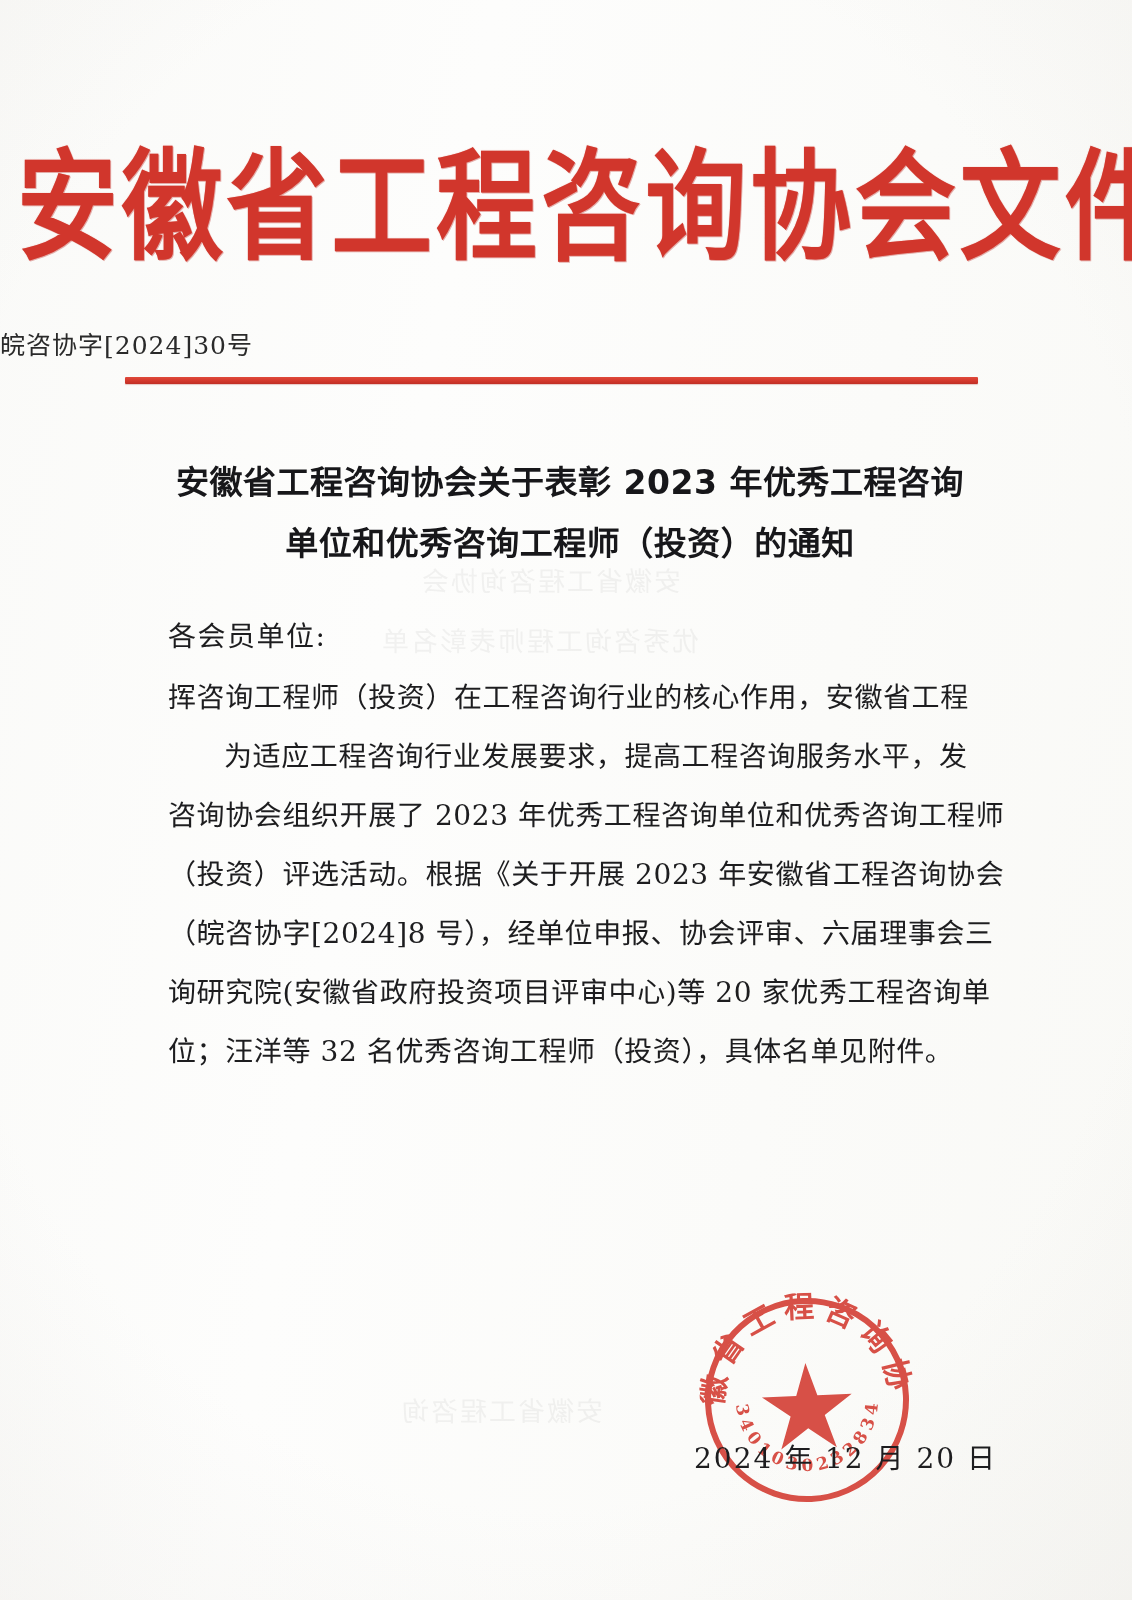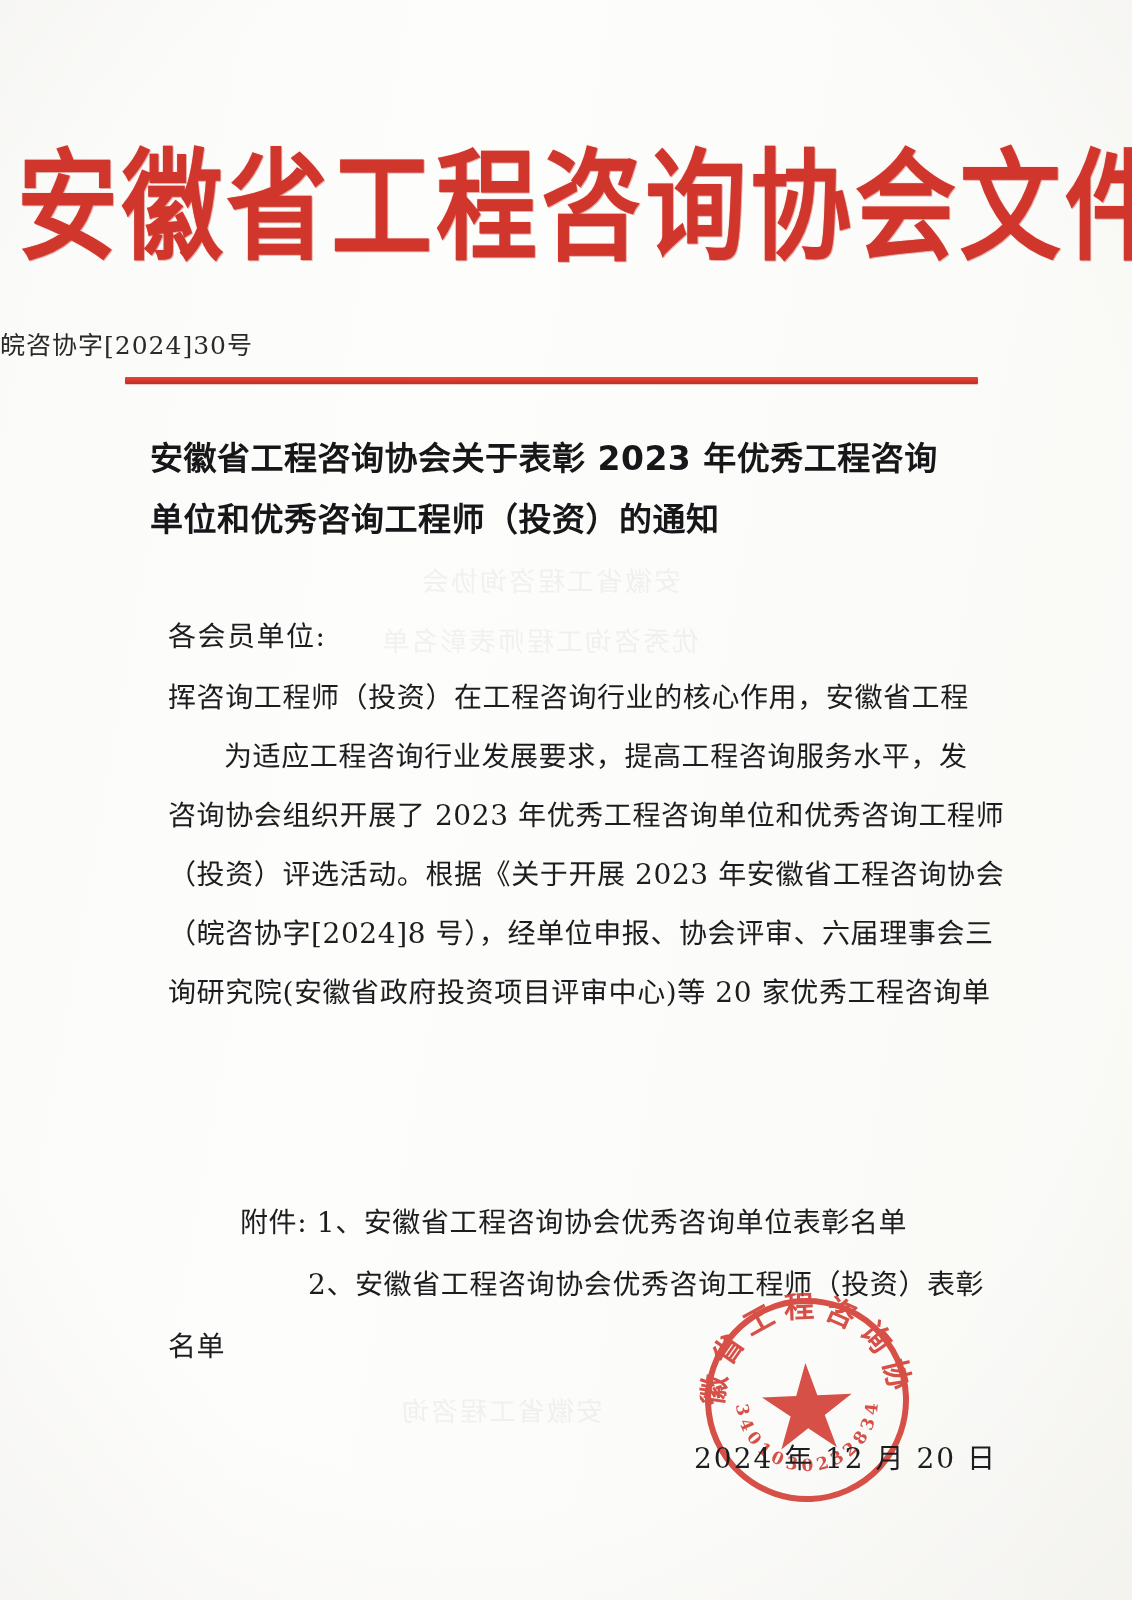--- a/index.html
+++ b/index.html
@@ -73,21 +73,22 @@
     background: linear-gradient(180deg, #e04a3b 0%, #d3382c 55%, #c02f25 100%);
     border-radius: 1px;
     box-shadow: 0 1px 1px rgba(170,40,32,0.25);
   }
 
   
   .doc-title {
     position: absolute;
     left: 150px;
     width: 840px;
-    top: 428px;
+    top: 452px;
+    text-align: center;
     font-size: 33px;
     font-weight: 700;
     line-height: 1.85;
     letter-spacing: 0.5px;
     color: #17171a;
     font-family: "DejaVu Sans", "Liberation Sans", sans-serif;
   }
   .doc-title .tline {
     display: block;
     white-space: nowrap;
@@ -200,27 +201,23 @@
 
   <div class="salutation">各会员单位:</div>
 
   <div class="body-block">
     <div class="body-line">挥咨询工程师（投资）在工程咨询行业的核心作用，安徽省工程</div>
     <div class="body-line indent">为适应工程咨询行业发展要求，提高工程咨询服务水平，发</div>
     <div class="body-line">咨询协会组织开展了 2023 年优秀工程咨询单位和优秀咨询工程师</div>
     <div class="body-line">（投资）评选活动。根据《关于开展 2023 年安徽省工程咨询协会</div>
     <div class="body-line">（皖咨协字[2024]8 号），经单位申报、协会评审、六届理事会三</div>
     <div class="body-line">询研究院(安徽省政府投资项目评审中心)等 20 家优秀工程咨询单</div>
+    <div class="body-line">位；汪洋等 32 名优秀咨询工程师（投资），具体名单见附件。</div>
   </div>
 
-  <div class="attach-block">
-    <div class="attach-line lvl1">附件: 1、安徽省工程咨询协会优秀咨询单位表彰名单</div>
-    <div class="attach-line lvl2">2、安徽省工程咨询协会优秀咨询工程师（投资）表彰</div>
-    <div class="attach-line lvl0">名单</div>
-  </div>
 
   <div class="seal">
     <svg viewBox="0 0 214 214" xmlns="http://www.w3.org/2000/svg">
       <defs>
         <path id="arcTop" d="M 24,107 A 83,83 0 0 1 190,107" fill="none"></path>
         <path id="arcBottom" d="M 36,107 A 71,71 0 0 0 178,107" fill="none"></path>
       </defs>
       <circle cx="107" cy="107" r="99" fill="none" stroke="#d3392f" stroke-width="6"></circle>
       <text font-family="DejaVu Serif, Liberation Serif, serif" font-size="30" font-weight="700" fill="#d3392f" letter-spacing="8">
         <textPath href="#arcTop" startOffset="50%" text-anchor="middle">安徽省工程咨询协会</textPath>

